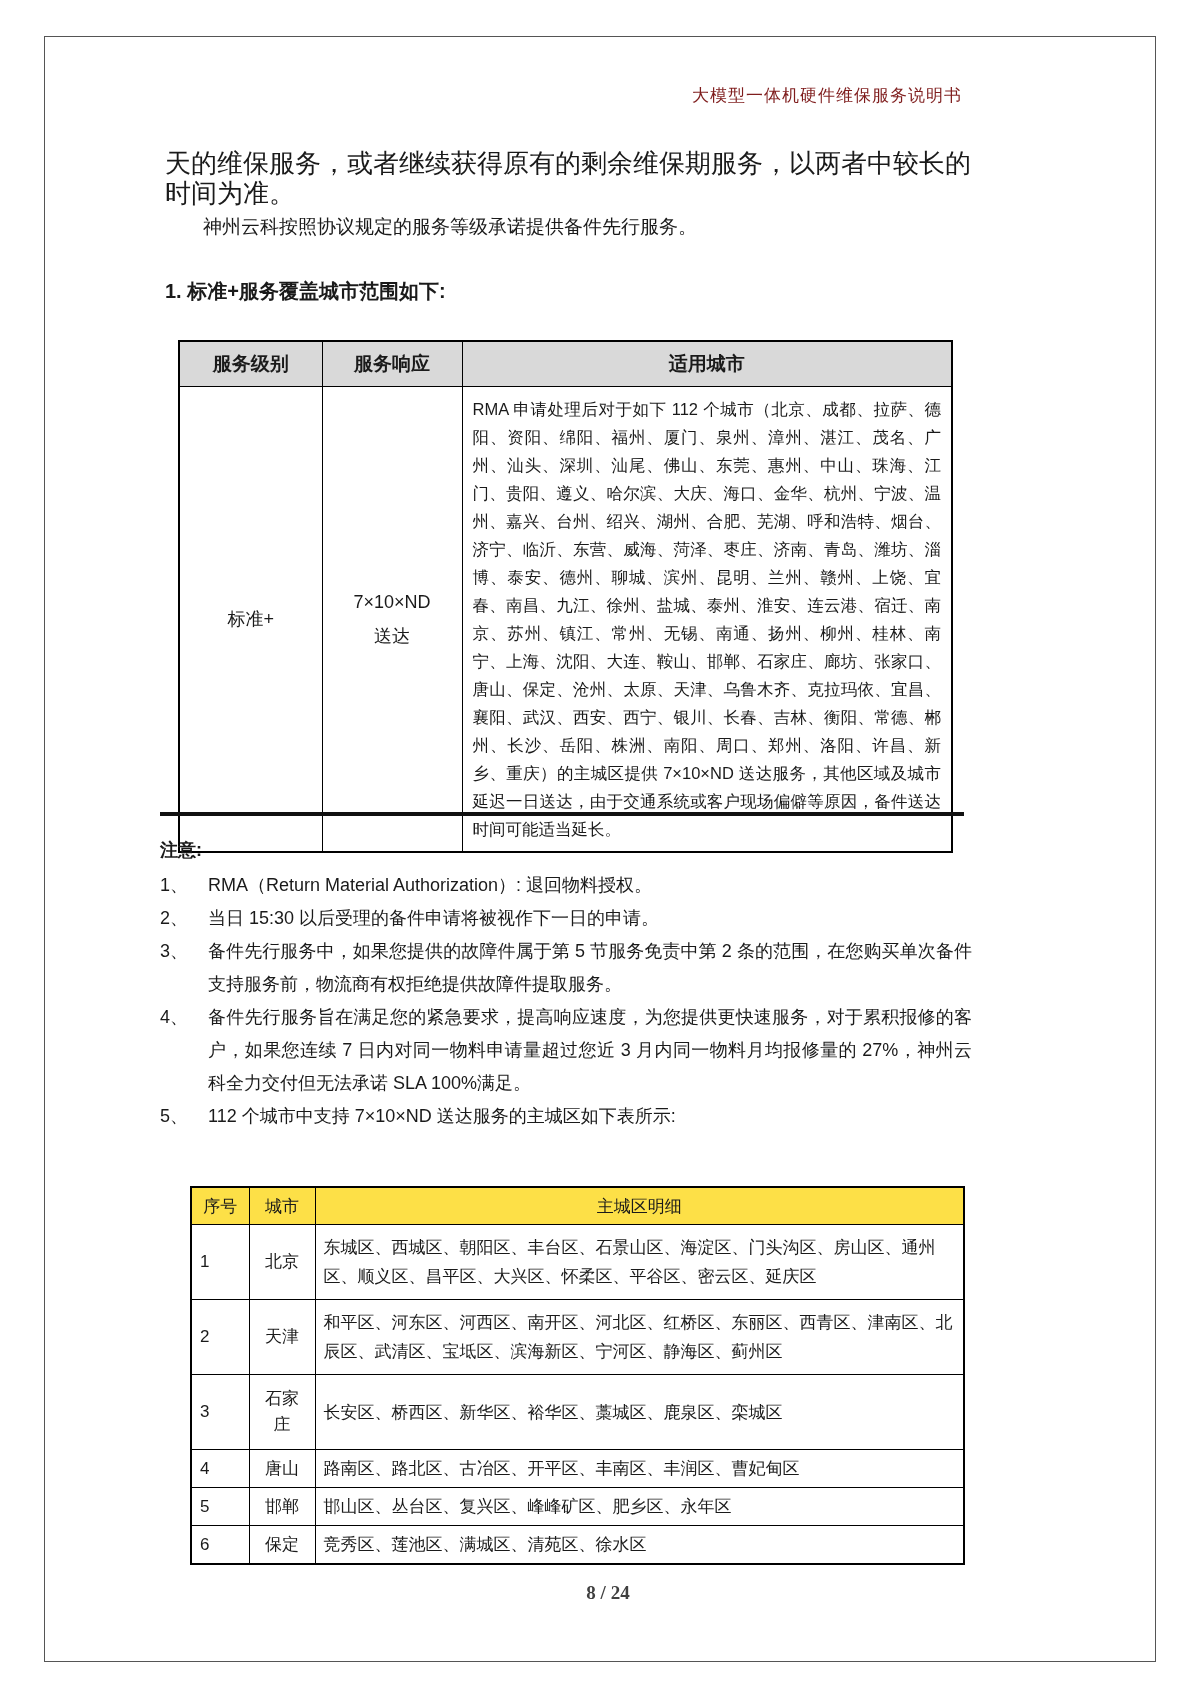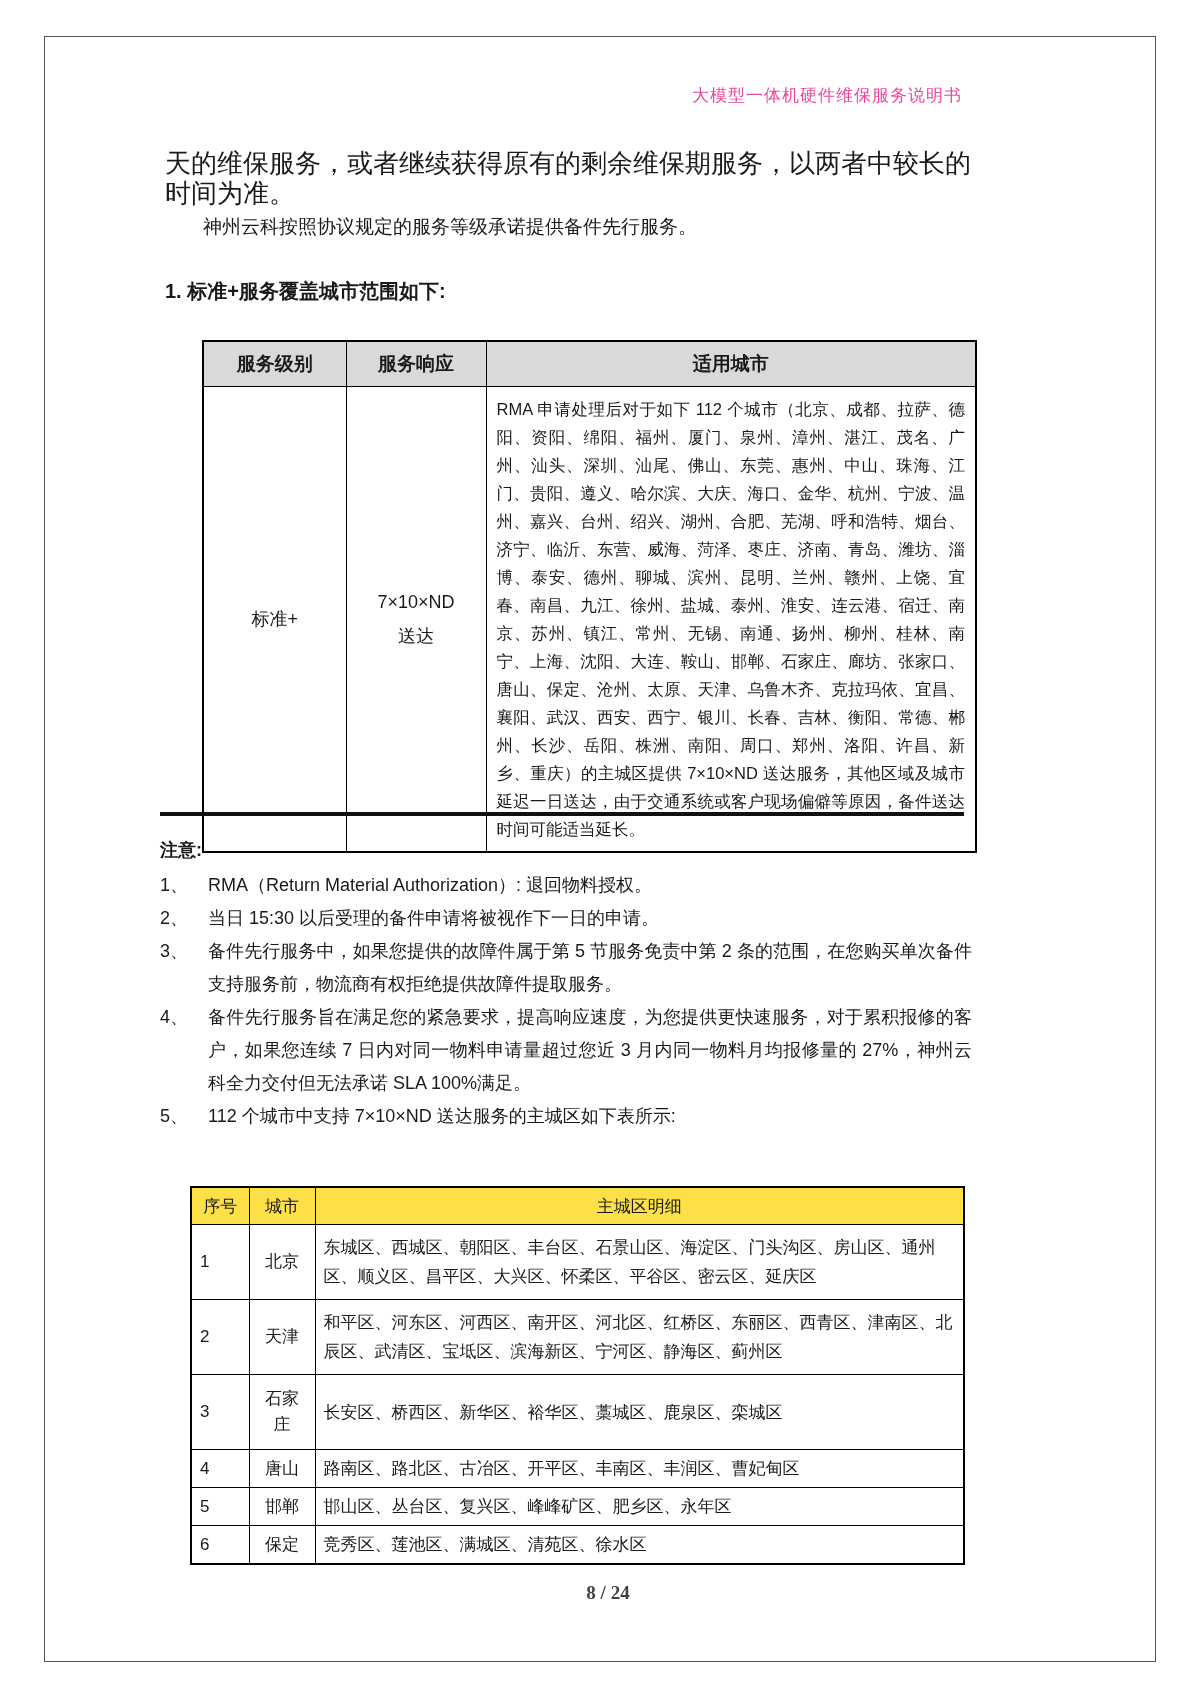--- a/index.html
+++ b/index.html
@@ -16,21 +16,21 @@
     left: 44px; right: 44px; top: 36px; bottom: 36px;
     border: 1px solid #555;
     pointer-events: none;
   }
   .doc-header {
     position: absolute;
     top: 84px; right: 238px;
     font-family: "Liberation Serif", "DejaVu Serif", serif;
     font-size: 17px;
     letter-spacing: 1px;
-    color: #ec4899;
+    color: #7f1d1d;
   }
   .para-1 {
     position: absolute;
     top: 148px; left: 165px; width: 810px;
     font-size: 26px; line-height: 30px;
   }
   .para-2 {
     position: absolute;
     top: 212px; left: 165px; width: 810px;
     font-size: 19px; line-height: 30px;
@@ -38,21 +38,21 @@
   }
   .section-heading {
     position: absolute;
     top: 278px; left: 165px; width: 810px;
     font-size: 20px; font-weight: bold;
   }
   
   table { border-collapse: collapse; }
   .service-table {
     position: absolute;
-    top: 340px; left: 202px;
+    top: 340px; left: 178px;
     width: 775px;
     table-layout: fixed;
     border: 2px solid #000;
     font-size: 17px;
   }
   .service-table th, .service-table td {
     border: 1.5px solid #000;
   }
   .service-table th {
     background: #d9d9d9;

